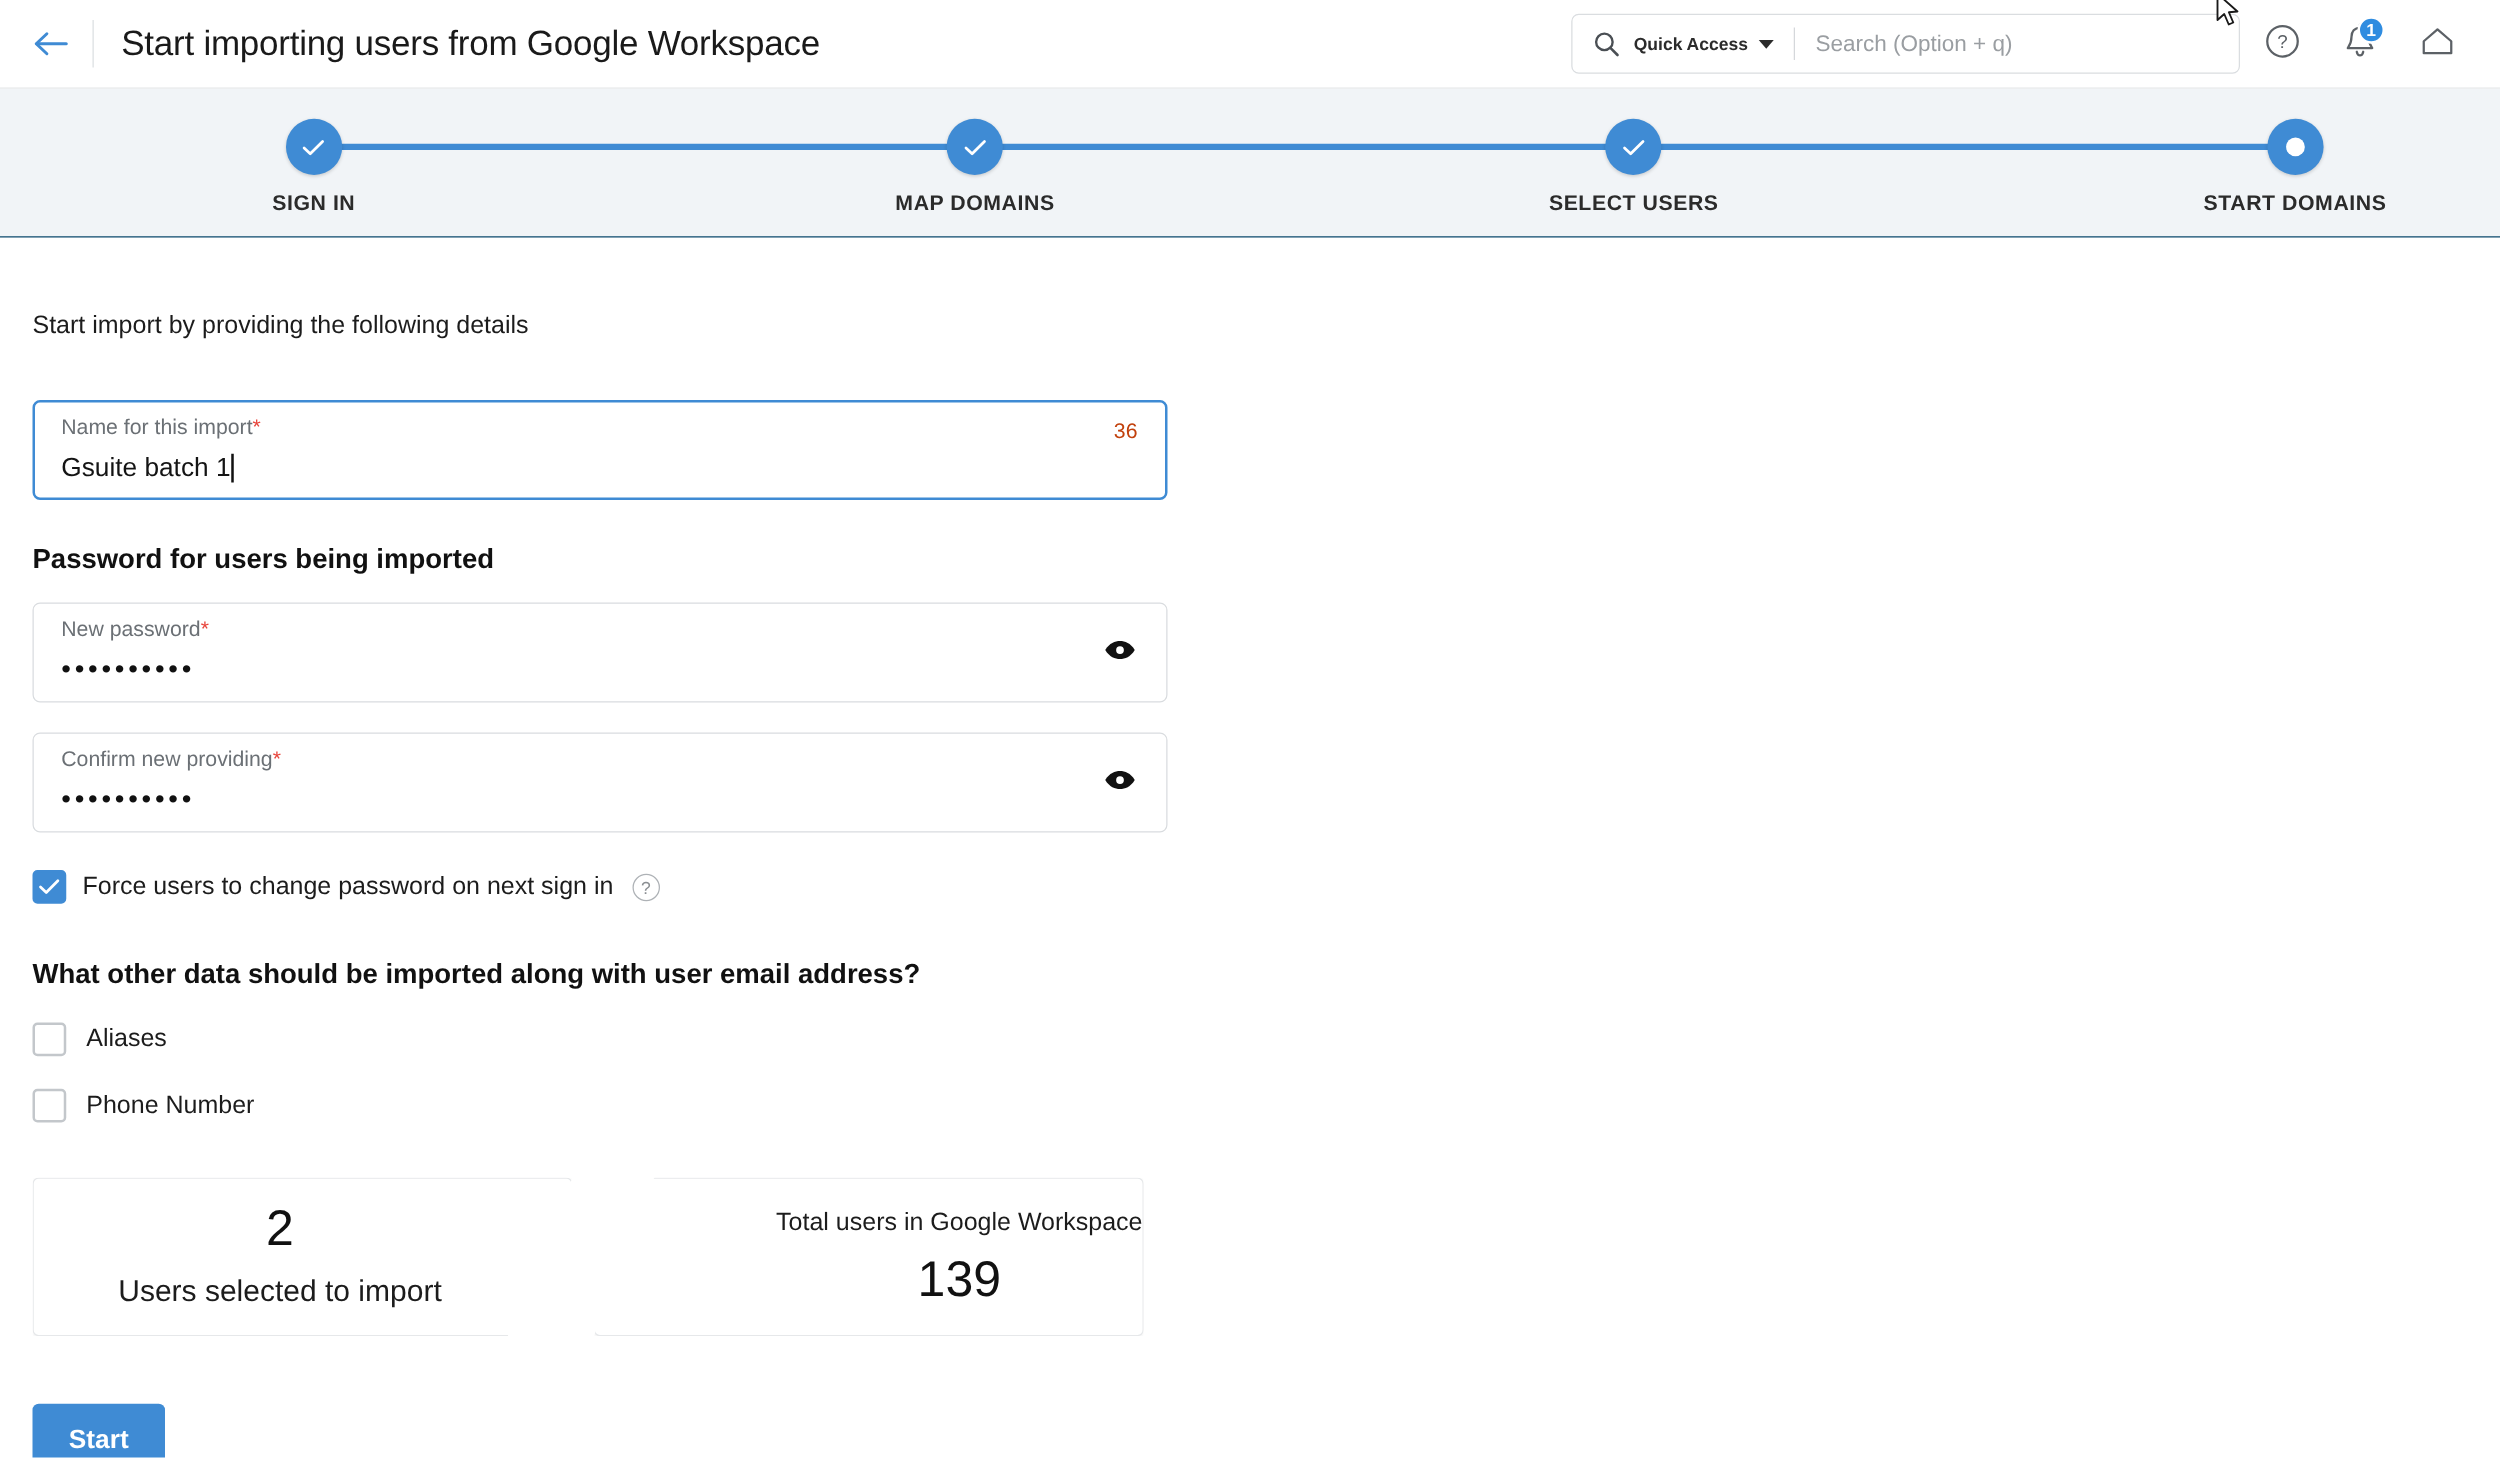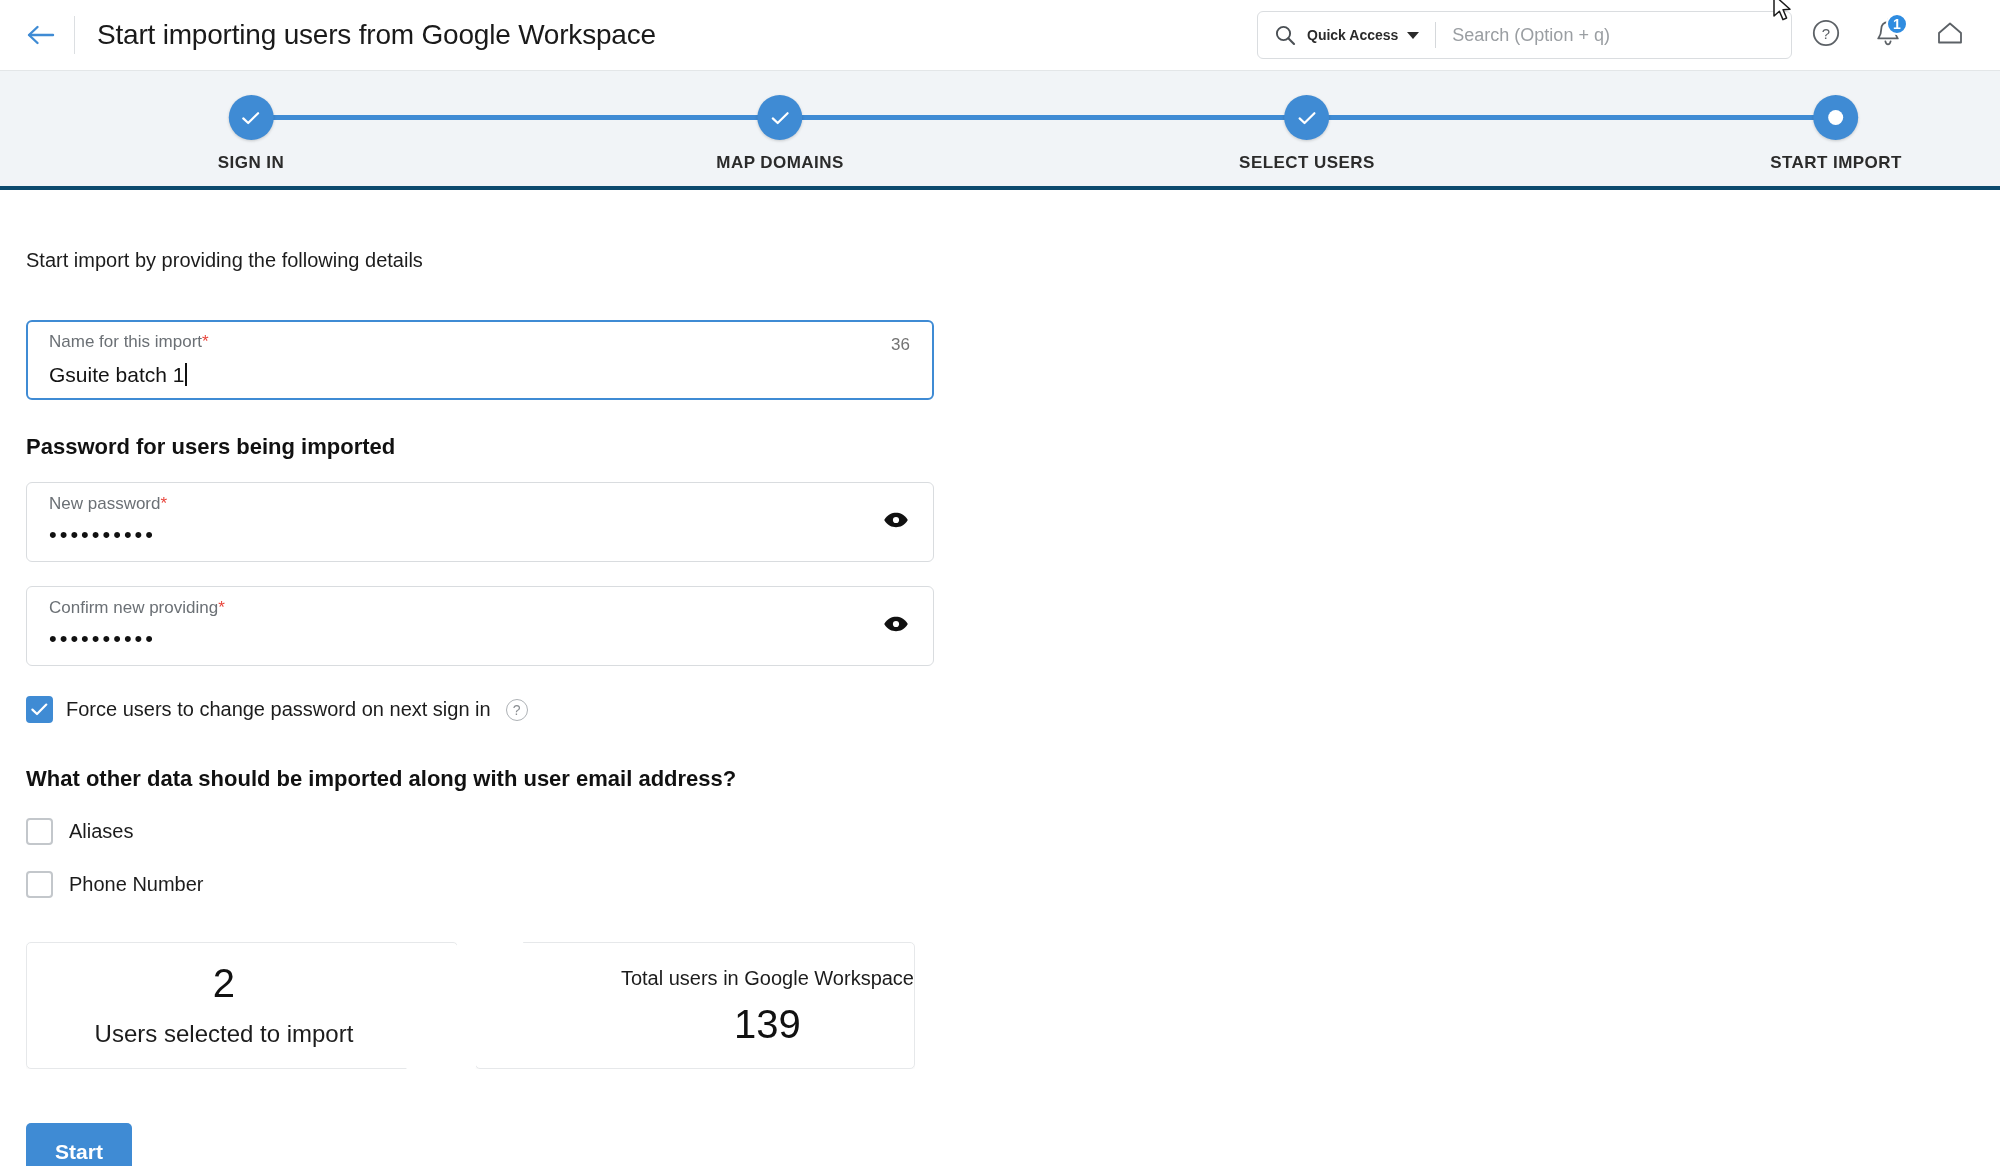--- a/index.html
+++ b/index.html
@@ -111,21 +111,21 @@
   .cursor-arrow {
     position: absolute;
     left: 1772px; top: -6px;
     pointer-events: none;
   }
 
   
   .stepper-band {
     height: 119px;
     background: #f1f4f7;
-    border-bottom: 4px solid #0c4a6e;
+    border-bottom: 1px solid #0c4a6e;
     position: relative;
   }
   .stepper {
     position: relative;
     height: 100%;
     margin: 0 auto;
     width: 100%;
   }
   .track {
     position: absolute;
@@ -206,21 +206,21 @@
   .caret-bar {
     display: inline-block;
     width: 2px; height: 23px;
     background: #111;
     margin-left: 1px;
   }
   .counter {
     position: absolute;
     top: 13px; right: 22px;
     font-size: 17px;
-    color: #737373;
+    color: #c2410c;
   }
   .dots {
     margin-top: 12px;
     font-size: 22px;
     letter-spacing: 3px;
     color: #111;
     line-height: 1;
   }
   .eye-btn {
     position: absolute;
@@ -433,21 +433,21 @@
       <div class="node">
         <svg width="20" height="16" viewBox="0 0 20 16">
           <path d="M2.5 8.4 L7.4 13 L17.3 3.2" fill="none" stroke="#fff" stroke-width="2.2" stroke-linecap="round" stroke-linejoin="round"></path>
         </svg>
       </div>
       <div class="step-label">SELECT USERS</div>
     </div>
 
     <div class="step" style="left:1836px;">
       <div class="node current"></div>
-      <div class="step-label">START IMPORT</div>
+      <div class="step-label">START DOMAINS</div>
     </div>
   </div>
 </div>
 
 <div class="main">
 
   <div class="intro">Start import by providing the following details</div>
 
   
   <div class="field focused" style="margin-top:48px;">

